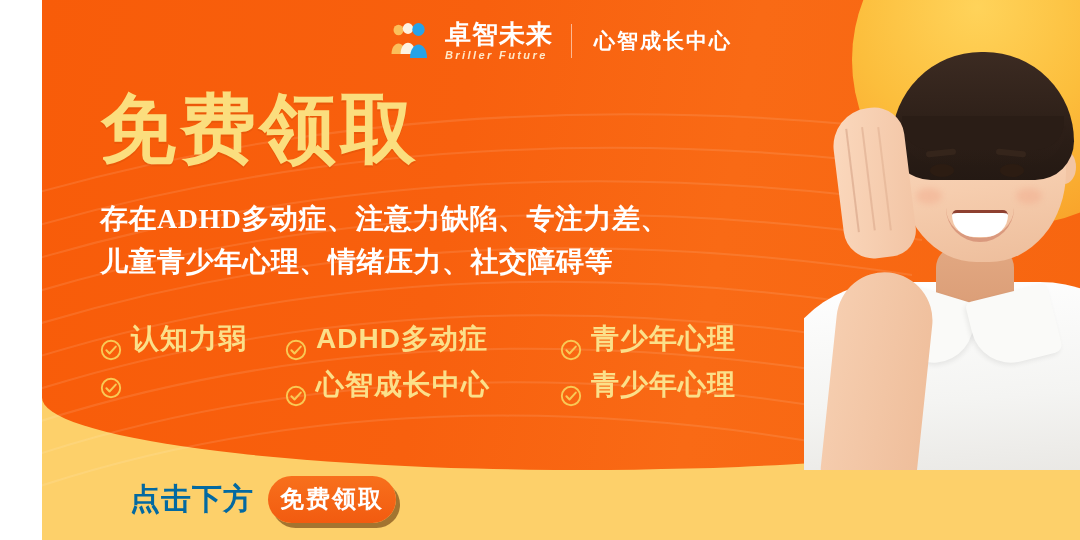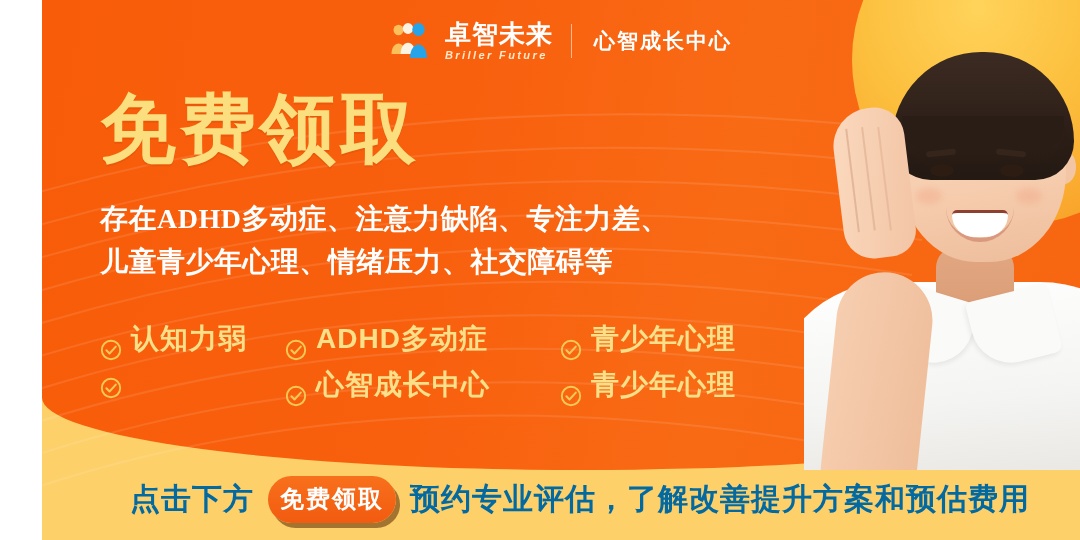--- a/index.html
+++ b/index.html
@@ -328,17 +328,16 @@
       <div class="boy-arm"></div>
       <div class="boy-hand"></div>
     </div>
 
   </div>
 
   <div class="cta">
     <div class="cta-inner">
       <span class="cta-lead">点击下方</span>
       <span class="cta-pill">免费领取</span>
-      <span class="cta-tail">预约专业评估，了解改善提升方案和预估费用</span>
     </div>
   </div>
 
 </div>
 
 </body></html>

